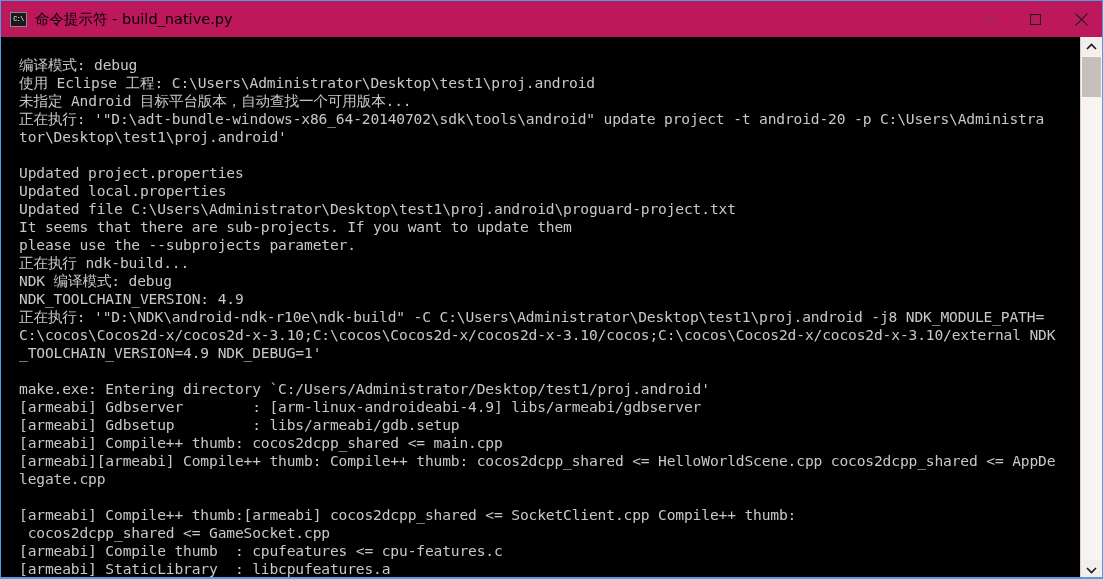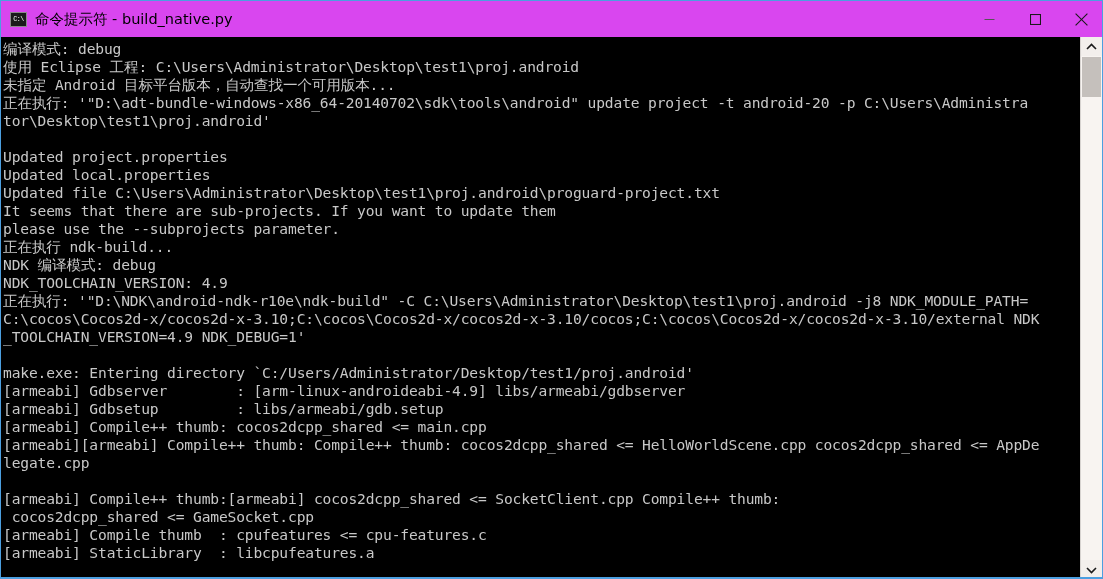--- a/index.html
+++ b/index.html
@@ -18,21 +18,21 @@
     border: 1px solid #4c9fe0;
     background: #ffffff;
     overflow: hidden;
   }
   
   #titlebar {
     position: absolute;
     left: 0; top: 0;
     width: 1103px;
     height: 36px;
-    background: #d946ef;
+    background: #be185d;
     display: flex;
     align-items: center;
     box-sizing: border-box;
   }
   #app-icon {
     width: 17px;
     height: 15px;
     margin-left: 9px;
     margin-right: 8px;
     background: #1a1a1a;
@@ -79,21 +79,21 @@
   #console {
     position: absolute;
     left: 0;
     top: 36px;
     width: 1080px;
     height: 542px;
     background: #000000;
     overflow: hidden;
   }
   #console-text {
-    margin: 0;
+    margin: 16px;
     padding: 0;
     position: absolute;
     left: 2px;
     top: 3px;
     color: #c8c8c8;
     font-family: "DejaVu Sans Mono", "Liberation Mono", monospace;
     font-size: 14.6px;
     line-height: 18px;
     white-space: pre;
     letter-spacing: -0.15px;

